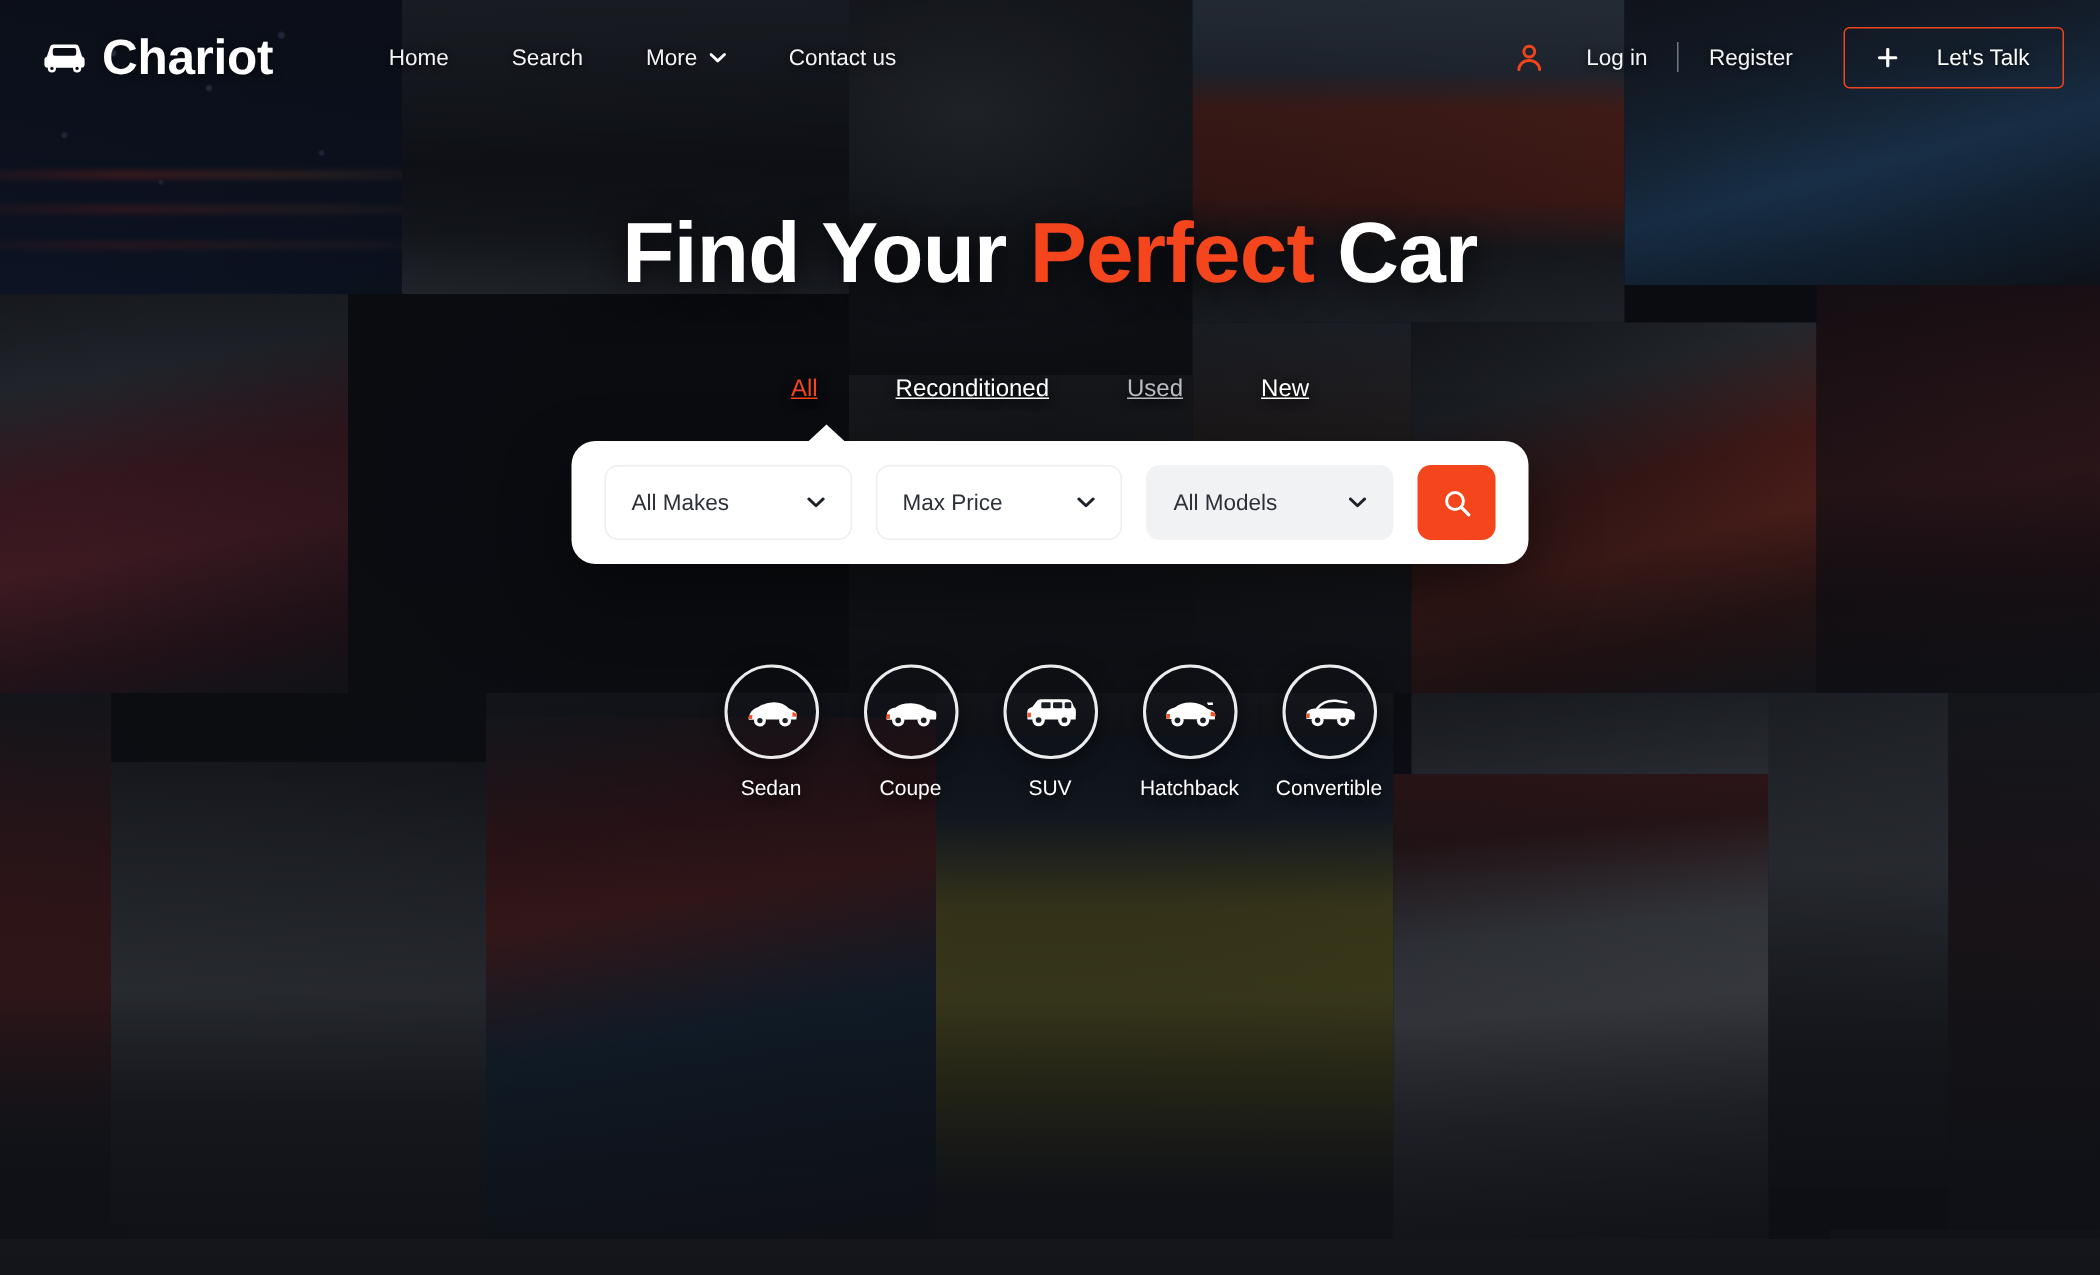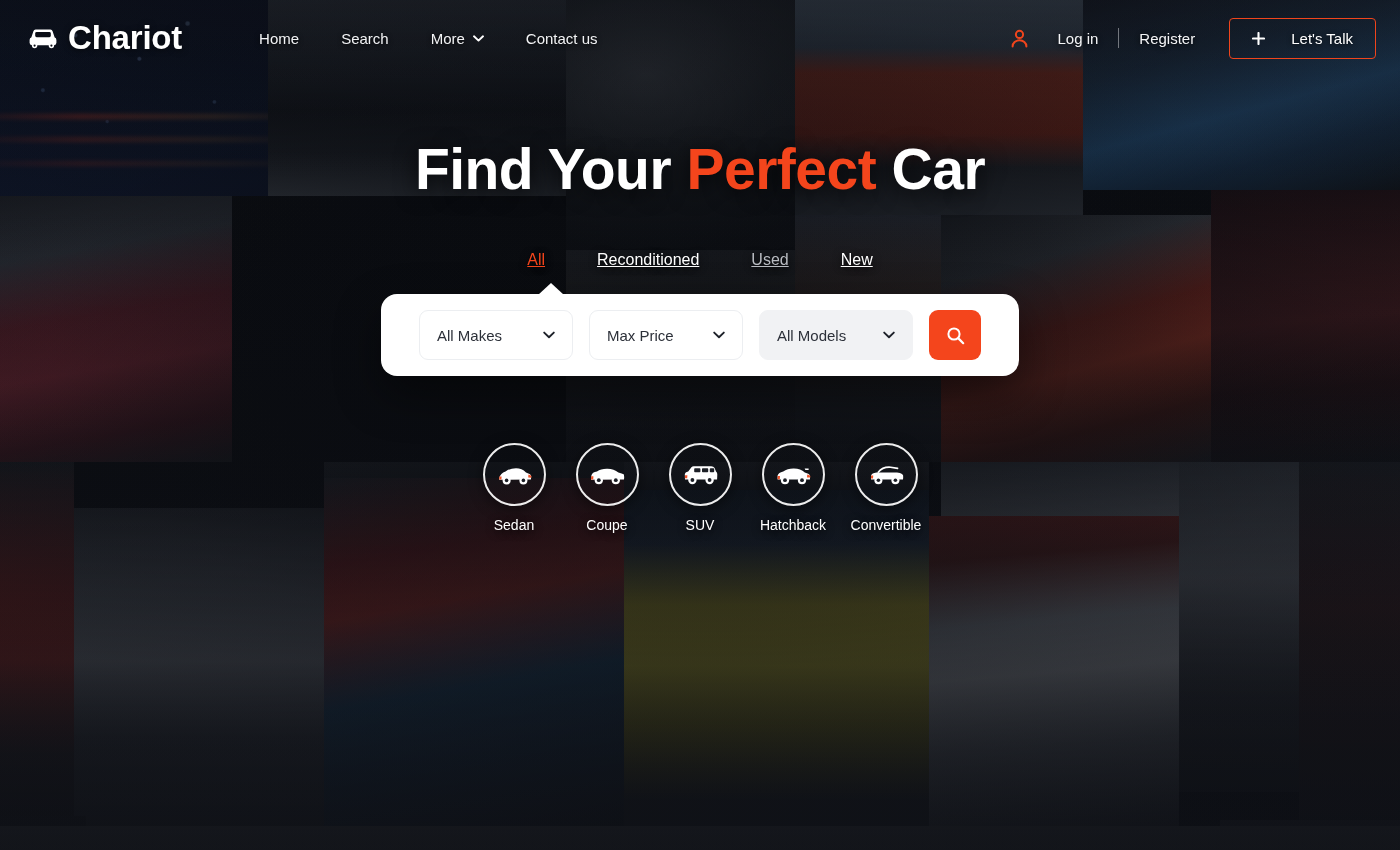--- a/index.html
+++ b/index.html
@@ -203,21 +203,21 @@
 
   
   .search-wrap { position: absolute; left: 0; right: 0; top: 294px; z-index: 32; display: flex; justify-content: center; }
   .search-panel {
     position: relative;
     width: 638px; height: 82px;
     background: #ffffff;
     border-radius: 16px;
     box-shadow: 0 18px 46px rgba(0,0,0,.45);
     display: flex; align-items: center;
-    padding: 0 38px;
+    padding: 0 22px;
     gap: 16px;
   }
   .search-panel .notch {
     position: absolute; top: -11px; left: 157px;
     width: 0; height: 0;
     border-left: 13px solid transparent;
     border-right: 13px solid transparent;
     border-bottom: 12px solid #ffffff;
   }
   .select {

